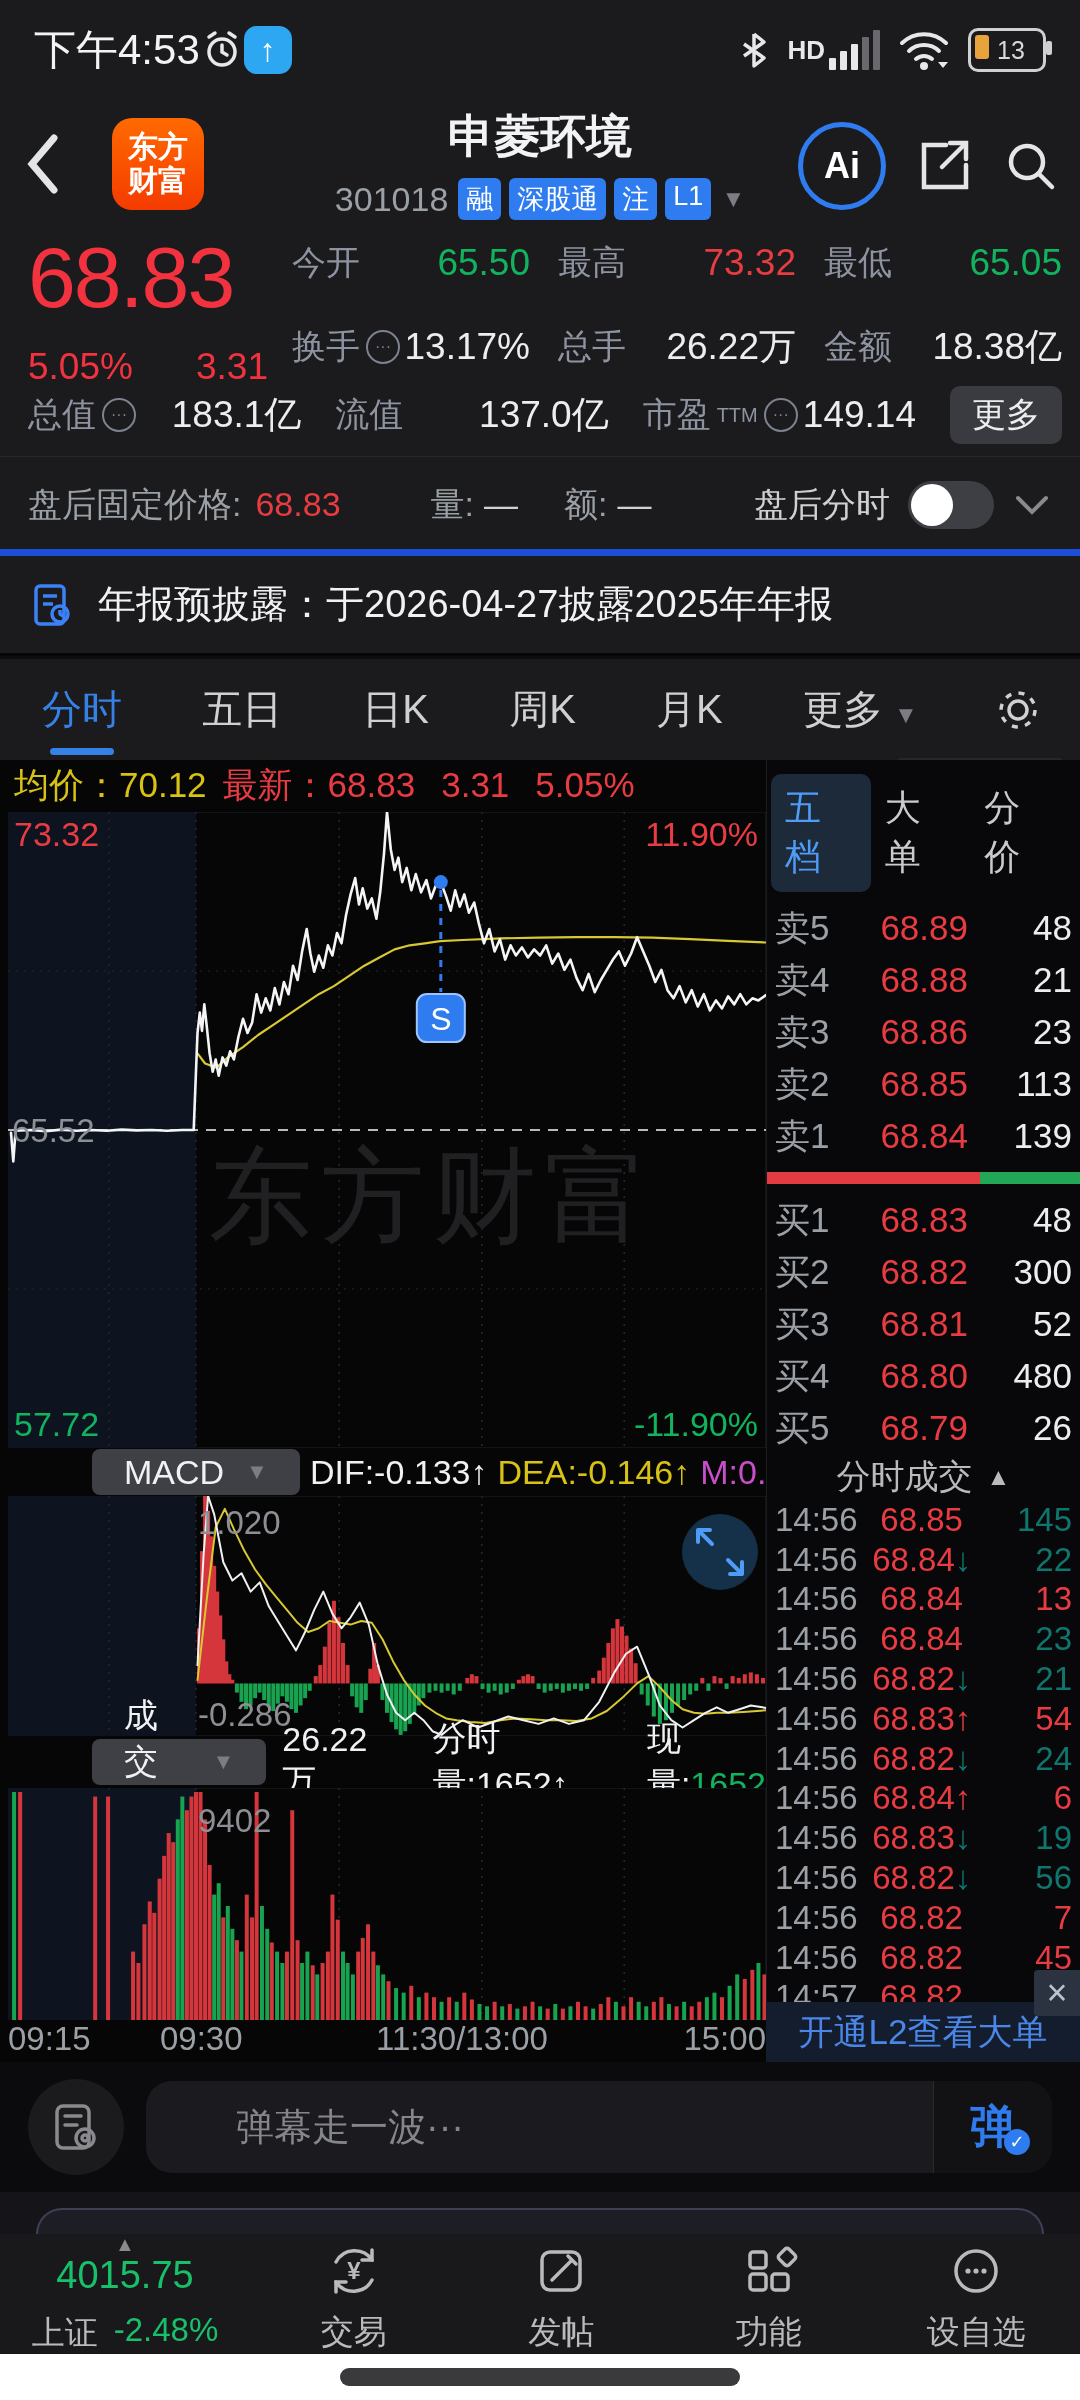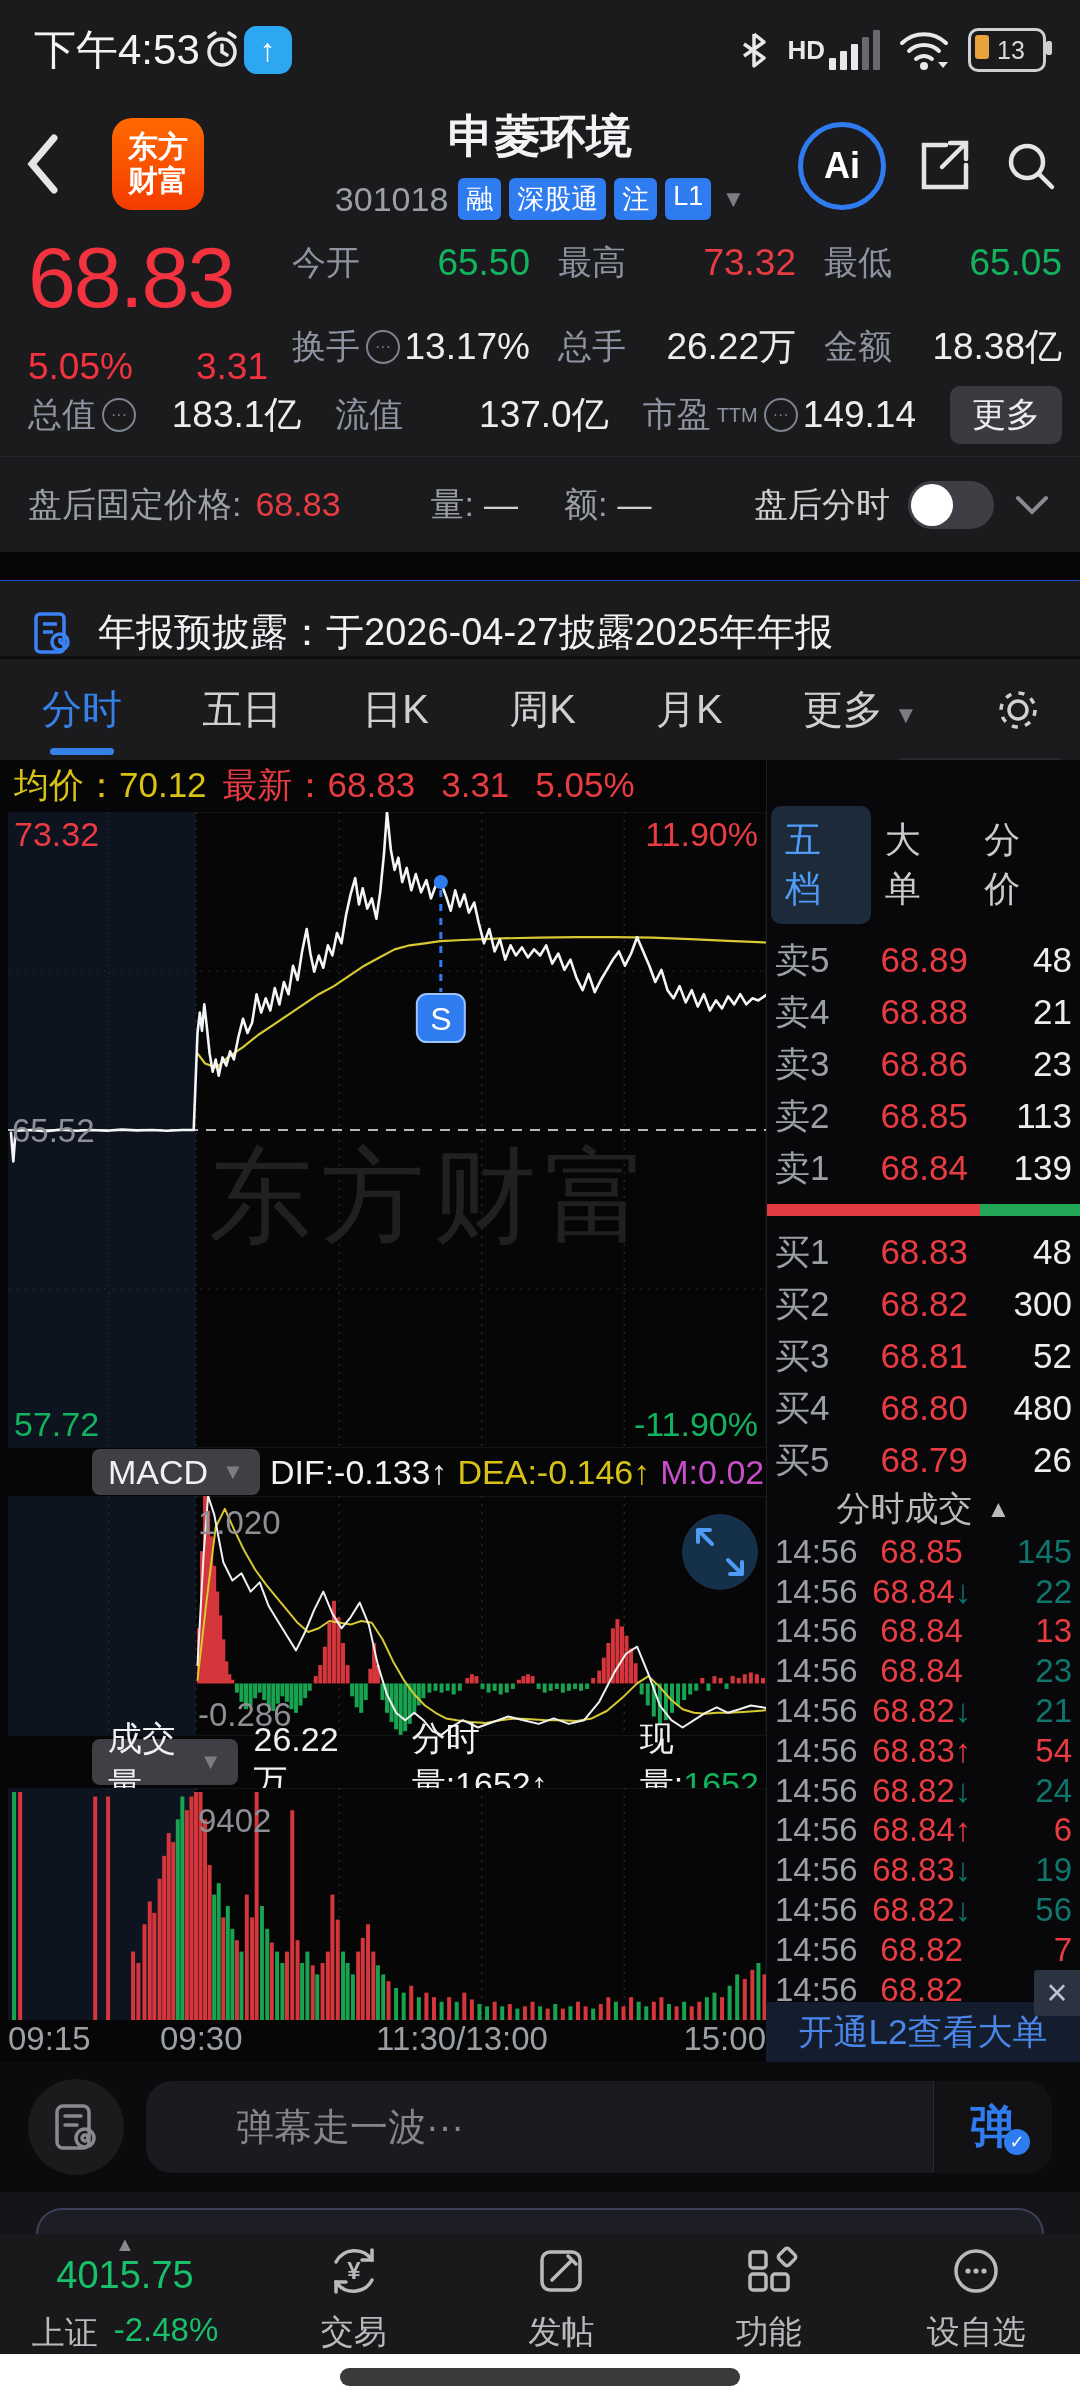--- a/index.html
+++ b/index.html
@@ -48,53 +48,53 @@
   .q-row3 .q-cell{padding-right:34px;}
   .more-btn{width:112px;height:58px;background:#3a3b40;border-radius:10px;display:flex;align-items:center;justify-content:center;font-size:34px;color:#eceded;flex:none;}
   .info-dot{width:30px;height:30px;border:2px solid #7c828f;border-radius:50%;display:inline-flex;align-items:center;justify-content:center;font-size:16px;color:#7c828f;line-height:1;}
   sup{font-size:20px;color:#8d93a1;}
   
   #after-hours{left:0;top:456px;width:1080px;height:96px;background:#1b1b1d;border-top:1px solid #27272b;display:flex;align-items:center;padding:0 28px;box-sizing:border-box;font-size:34px;}
   .ah-gap{margin-left:46px;}
   .toggle{width:86px;height:48px;border-radius:24px;background:#3e3f44;position:relative;margin-left:18px;}
   .toggle .knob{position:absolute;left:3px;top:3px;width:42px;height:42px;border-radius:50%;background:#fff;}
   
-  #news{left:0;top:580px;width:1080px;height:104px;background:#1b1b1d;border-top:1px solid #1d4ed8;display:flex;align-items:center;padding:0 28px;box-sizing:border-box;gap:22px;}
+  #news{left:0;top:549px;width:1080px;height:104px;background:#1b1b1d;border-top:7px solid #1d4ed8;display:flex;align-items:center;padding:0 28px;box-sizing:border-box;gap:22px;}
   .news-text{font-size:38px;color:#f0f1f3;}
   
   #tabs{left:0;top:656px;width:1080px;height:104px;background:#1b1b1d;border-top:3px solid #0c0c0e;display:flex;align-items:center;justify-content:space-between;padding:0 36px;box-sizing:border-box;}
   .tab{font-size:40px;color:#cfd0d2;position:relative;padding:20px 6px;}
   .tab.active{color:#3581e6;}
   .tab.active::after{content:"";position:absolute;left:50%;transform:translateX(-50%);bottom:2px;width:64px;height:7px;border-radius:4px;background:#3581e6;}
   
   #chart-strip{left:0;top:760px;width:1080px;height:50px;display:flex;align-items:center;padding:0 14px;box-sizing:border-box;font-size:35px;background:#060607;}
   .cs-yellow{color:#d8c215;}
   .cs-red{color:#e83c42;}
   .cs-right{margin-left:auto;display:flex;align-items:center;gap:20px;}
   .q-icon{width:42px;height:42px;border:3px solid #7c828f;border-radius:50%;display:flex;align-items:center;justify-content:center;color:#7c828f;font-size:28px;}
   .big-order-btn{height:54px;background:#26262c;border-radius:8px;display:flex;align-items:center;padding:0 18px;font-size:34px;color:#eceded;}
   
   .plot{background:#060607;}
   #price-plot{left:8px;top:812px;}
   #macd-header{left:8px;top:1450px;width:758px;height:44px;display:flex;align-items:center;gap:10px;font-size:34px;}
-  .ind-btn{height:46px;background:#3f4045;border-radius:8px;display:flex;align-items:center;gap:14px;padding:0 16px;color:#f0f1f3;margin-left:84px;}
+  .ind-btn{height:46px;background:#3f4045;border-radius:8px;display:flex;align-items:center;gap:22px;padding:0 32px;color:#f0f1f3;margin-left:84px;}
   .ind-btn .tri{font-size:22px;}
   #macd-header .dif{color:#f0f1f3;}
   #macd-header .dea{color:#d8c215;}
   #macd-header .mval{color:#c94ec9;}
   #macd-plot{left:8px;top:1496px;}
   #vol-header{left:8px;top:1740px;width:758px;height:44px;display:flex;align-items:center;font-size:34px;color:#f0f1f3;}
   #vol-header .ind-btn{margin-left:84px;margin-right:16px;}
   #vol-header .sp{margin-left:60px;}
   #vol-plot{left:8px;top:1788px;}
   #xaxis{left:8px;top:2020px;width:758px;height:42px;position:absolute;font-size:33px;color:#9aa0a6;text-decoration:underline;}
   #xaxis span{position:absolute;top:0;}
   
   #right-panel{left:766px;top:760px;width:314px;height:1302px;background:#08080a;border-left:1px solid #1c1c20;box-sizing:border-box;}
-  .ob-tabs{display:flex;align-items:center;justify-content:space-between;padding:14px 10px 10px 4px;margin-top:32px;}
+  .ob-tabs{display:flex;align-items:center;justify-content:space-between;padding:14px 10px 10px 4px;}
   .ob-tab{font-size:36px;color:#c9cacc;padding:10px 14px;border-radius:10px;}
   .ob-tab.active{background:#1d2a3a;color:#4f9cf7;}
   .ob-row{display:flex;align-items:center;height:52px;padding:0 8px;font-size:35px;}
   .ob-row .lbl{width:92px;color:#9aa0a6;}
   .ob-row .prc{flex:1;text-align:right;color:#e83c42;}
   .ob-row .qty{width:104px;text-align:right;color:#eceded;}
   .ratio-bar{display:flex;height:12px;margin:10px 0 10px 0;}
   .ratio-bar .r{background:#e23b41;height:100%;}
   .ratio-bar .g{background:#21a756;height:100%;flex:1;}
   .ts-head{display:flex;align-items:center;justify-content:center;gap:14px;height:46px;font-size:34px;color:#b9babc;}

